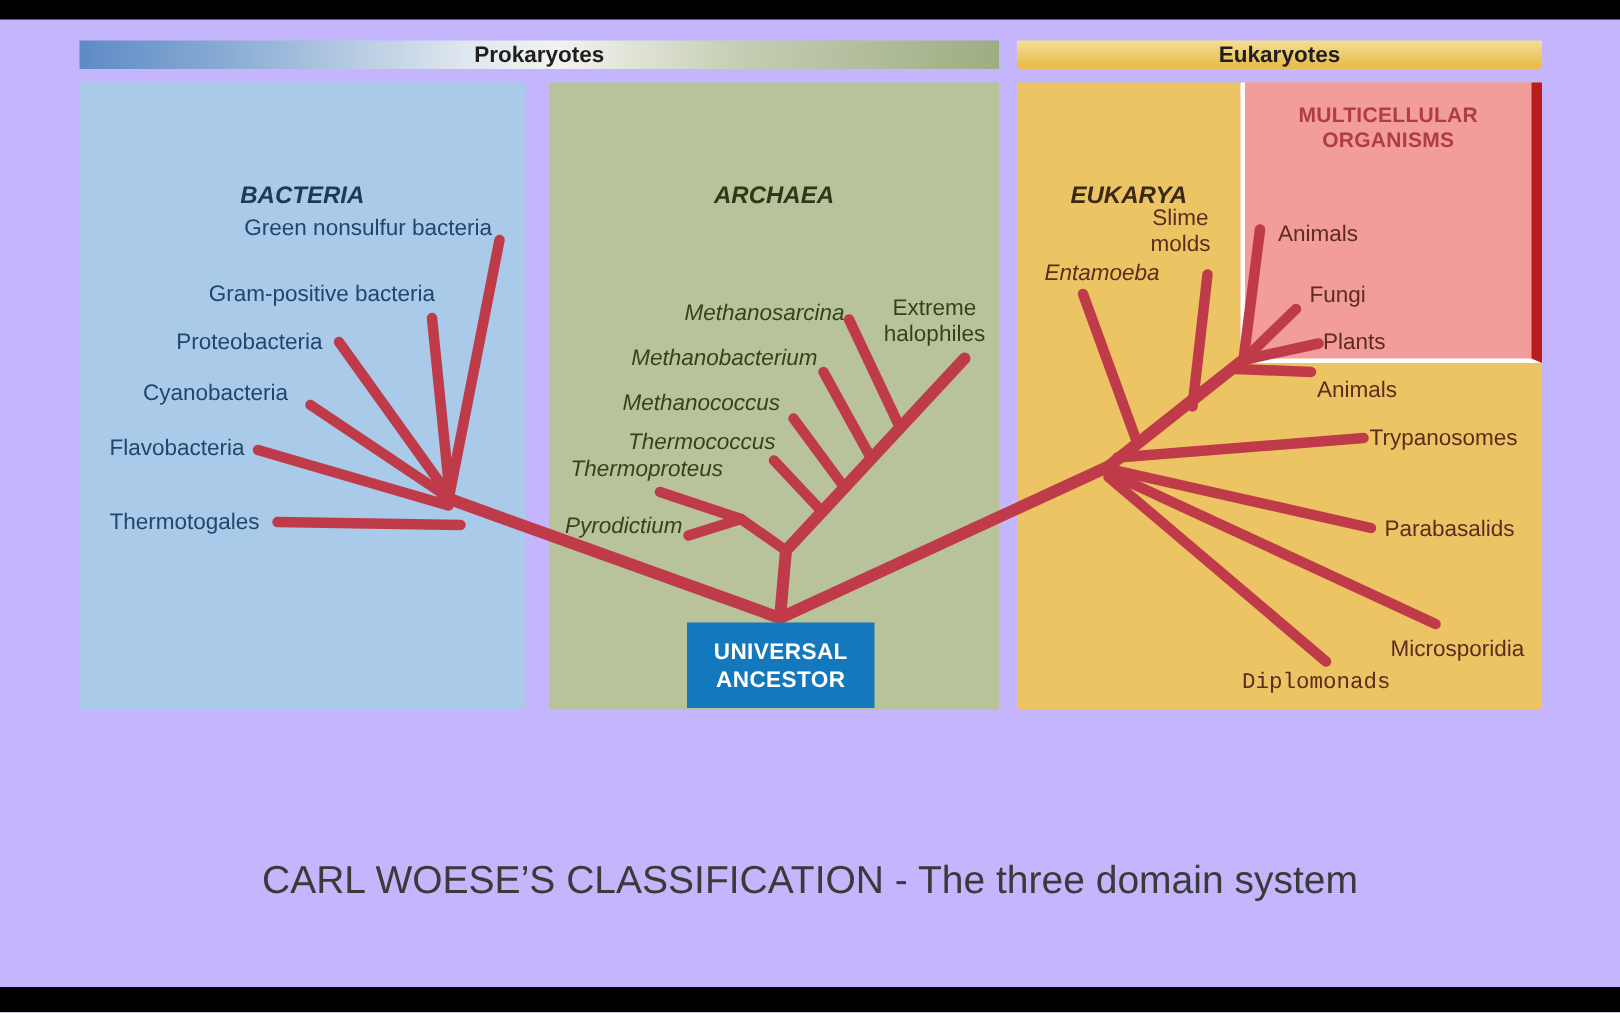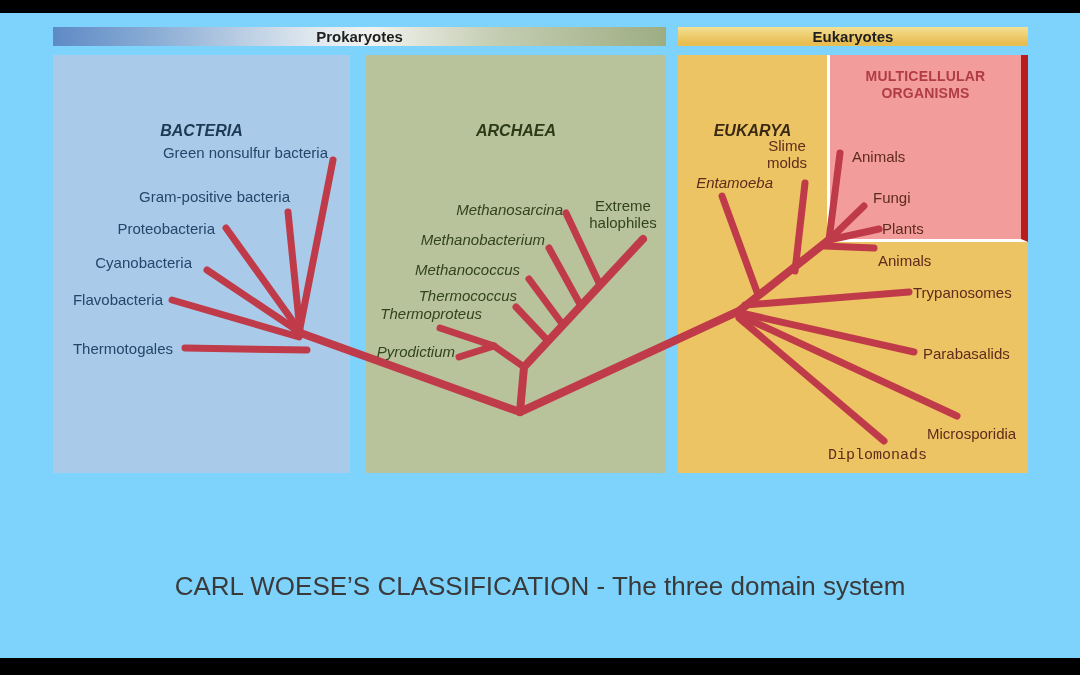--- a/index.html
+++ b/index.html
@@ -1,18 +1,18 @@
 <!DOCTYPE html>
 <html><head>
 <meta charset="utf-8">
 <style>
   html,body{margin:0;padding:0;background:#ffffff;}
   .stage{
     position:relative; width:1080px; height:675px; overflow:hidden;
-    background:#7dd3fc;
+    background:#c4b5fd;
     font-family:"Liberation Sans", sans-serif;
   }
   .letterbox{position:absolute; left:0; width:1080px; background:#000;}
   .letterbox.top{top:0; height:13px;}
   .letterbox.bottom{top:658px; height:17px;}
 
   
   .hdr{
     position:absolute; top:27px; height:19px;
     display:flex; align-items:center; justify-content:center;
@@ -156,18 +156,22 @@
       <div class="tree-label al-left" style="left: 852px; top: 156px; color: rgb(94, 43, 28);">Animals</div>
       <div class="tree-label al-left" style="left: 873px; top: 197px; color: rgb(94, 43, 28);">Fungi</div>
       <div class="tree-label al-left" style="left: 882px; top: 228px; color: rgb(94, 43, 28);">Plants</div>
       <div class="tree-label al-left" style="left: 878px; top: 260px; color: rgb(94, 43, 28);">Animals</div>
       <div class="tree-label al-left" style="left: 913px; top: 292px; color: rgb(94, 43, 28);">Trypanosomes</div>
       <div class="tree-label al-left" style="left: 923px; top: 353px; color: rgb(94, 43, 28);">Parabasalids</div>
       <div class="tree-label al-left" style="left: 927px; top: 433px; color: rgb(94, 43, 28);">Microsporidia</div>
       <div class="tree-label al-left" style="left: 828px; top: 455px; color: rgb(94, 43, 28); font-family: Liberation Mono, monospace;">Diplomonads</div>
     </div>
 
+  <div class="ua-box">
+    <div>UNIVERSAL</div>
+    <div>ANCESTOR</div>
+  </div>
 
   <div class="caption">CARL WOESE’S CLASSIFICATION - The three domain system</div>
 
   <div class="letterbox bottom"></div>
 
 </div>
 
 </body></html>

